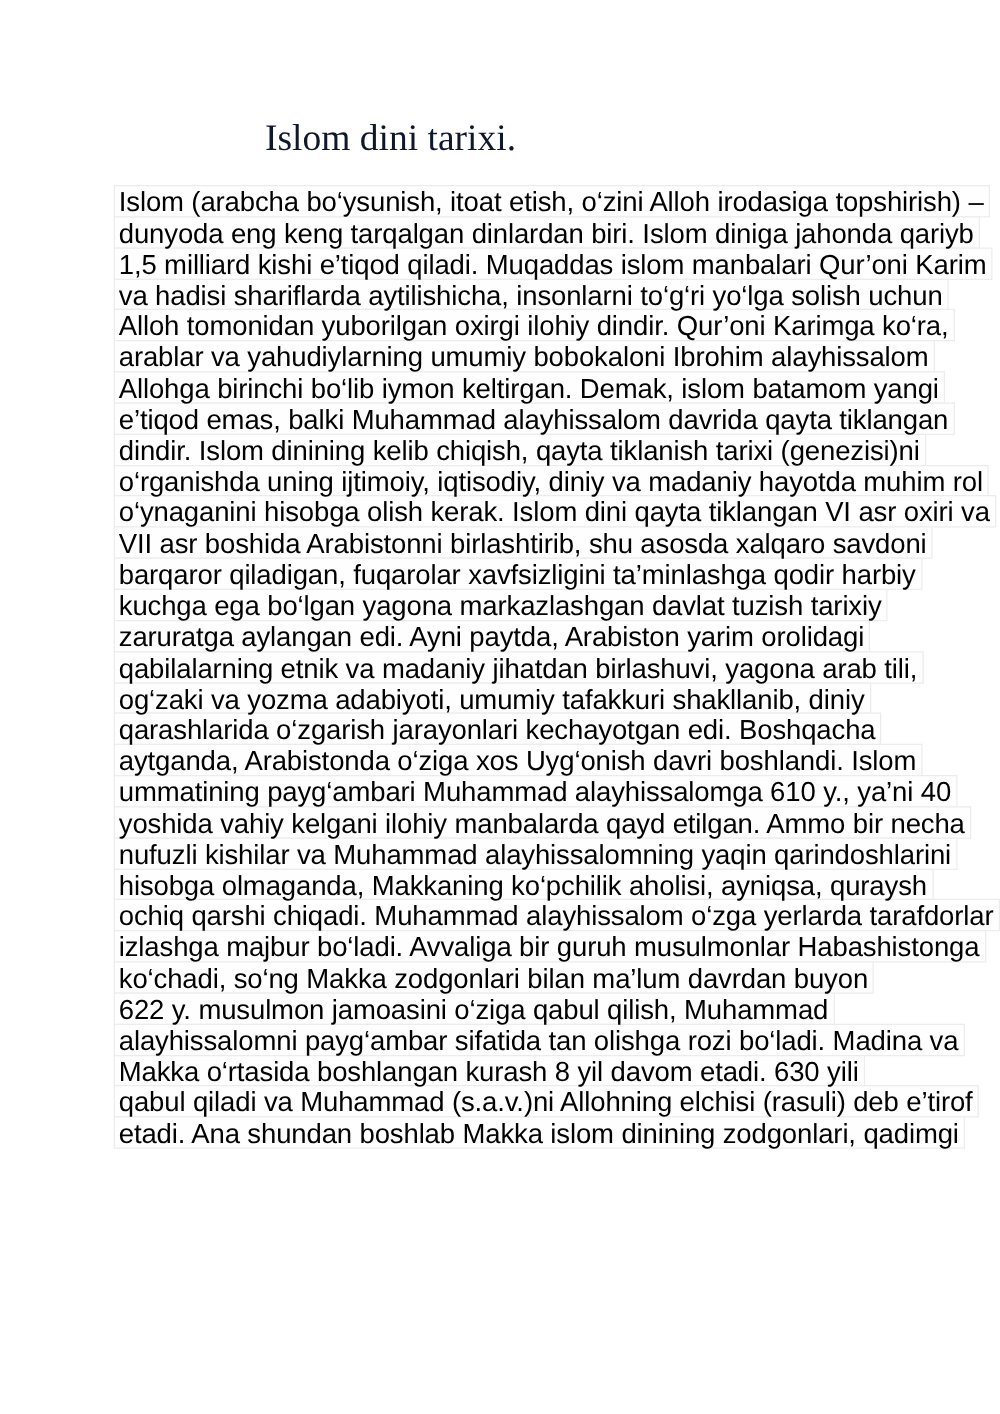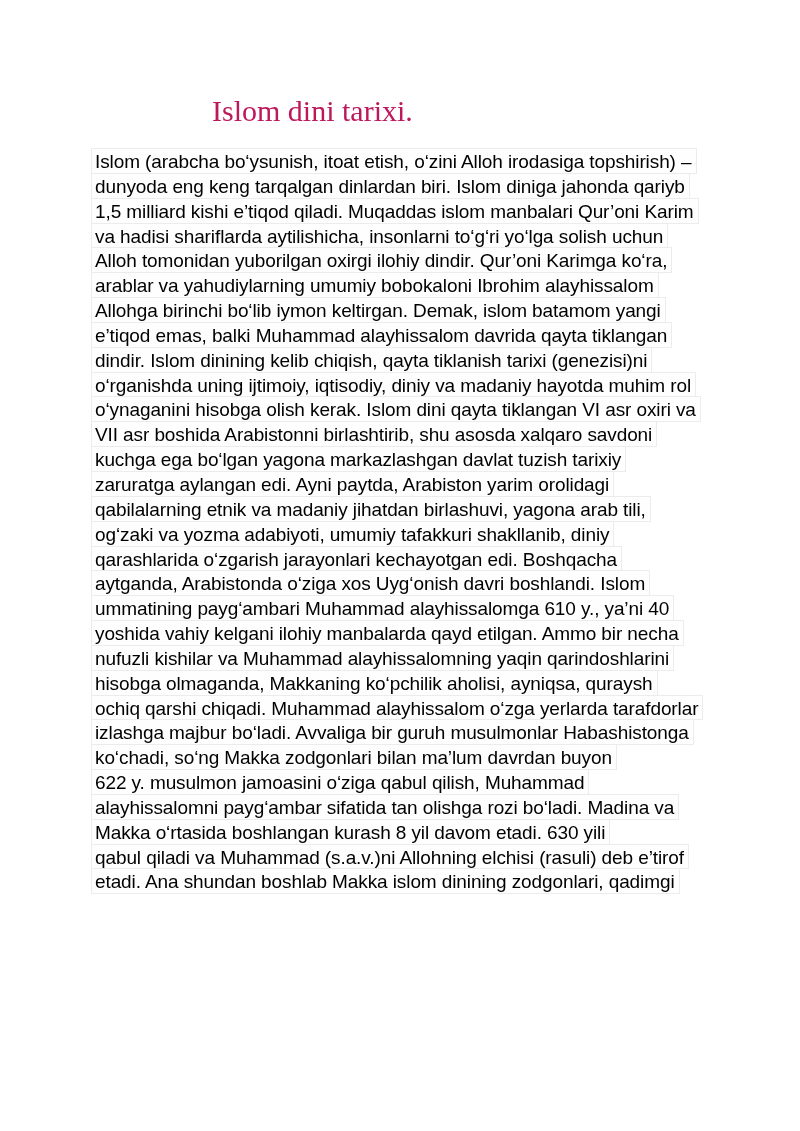--- a/index.html
+++ b/index.html
@@ -11,28 +11,28 @@
     font-family: "Liberation Sans", sans-serif;
     overflow: hidden;
   }
   .doc-title {
     position: absolute;
     left: 212px;
     top: 94px;
     font-family: "Liberation Serif", serif;
     font-size: 30px;
     font-weight: 400;
-    color: #be185d;
+    color: #0f172a;
     white-space: nowrap;
   }
   .paragraph {
     position: absolute;
     left: 95px;
     top: 148px;
-    font-size: 19px;
+    font-size: 22px;
     color: #000000;
   }
   .text-line {
     display: block;
     width: fit-content;
     white-space: nowrap;
     height: 25.85px;
     line-height: 25.85px;
     box-sizing: border-box;
     border: 1px solid #ececec;
@@ -55,20 +55,21 @@
     <span class="text-line">1,5 milliard kishi e’tiqod qiladi. Muqaddas islom manbalari Qur’oni Karim</span>
     <span class="text-line">va hadisi shariflarda aytilishicha, insonlarni to‘g‘ri yo‘lga solish uchun</span>
     <span class="text-line">Alloh tomonidan yuborilgan oxirgi ilohiy dindir. Qur’oni Karimga ko‘ra,</span>
     <span class="text-line">arablar va yahudiylarning umumiy bobokaloni Ibrohim alayhissalom</span>
     <span class="text-line">Allohga birinchi bo‘lib iymon keltirgan. Demak, islom batamom yangi</span>
     <span class="text-line">e’tiqod emas, balki Muhammad alayhissalom davrida qayta tiklangan</span>
     <span class="text-line">dindir. Islom dinining kelib chiqish, qayta tiklanish tarixi (genezisi)ni</span>
     <span class="text-line">o‘rganishda uning ijtimoiy, iqtisodiy, diniy va madaniy hayotda muhim rol</span>
     <span class="text-line">o‘ynaganini hisobga olish kerak. Islom dini qayta tiklangan VI asr oxiri va</span>
     <span class="text-line">VII asr boshida Arabistonni birlashtirib, shu asosda xalqaro savdoni</span>
+    <span class="text-line">barqaror qiladigan, fuqarolar xavfsizligini ta’minlashga qodir harbiy</span>
     <span class="text-line">kuchga ega bo‘lgan yagona markazlashgan davlat tuzish tarixiy</span>
     <span class="text-line">zaruratga aylangan edi. Ayni paytda, Arabiston yarim orolidagi</span>
     <span class="text-line">qabilalarning etnik va madaniy jihatdan birlashuvi, yagona arab tili,</span>
     <span class="text-line">og‘zaki va yozma adabiyoti, umumiy tafakkuri shakllanib, diniy</span>
     <span class="text-line">qarashlarida o‘zgarish jarayonlari kechayotgan edi. Boshqacha</span>
     <span class="text-line">aytganda, Arabistonda o‘ziga xos Uyg‘onish davri boshlandi. Islom</span>
     <span class="text-line">ummatining payg‘ambari Muhammad alayhissalomga 610 y., ya’ni 40</span>
     <span class="text-line">yoshida vahiy kelgani ilohiy manbalarda qayd etilgan. Ammo bir necha</span>
     <span class="text-line">nufuzli kishilar va Muhammad alayhissalomning yaqin qarindoshlarini</span>
     <span class="text-line">hisobga olmaganda, Makkaning ko‘pchilik aholisi, ayniqsa, quraysh</span>

